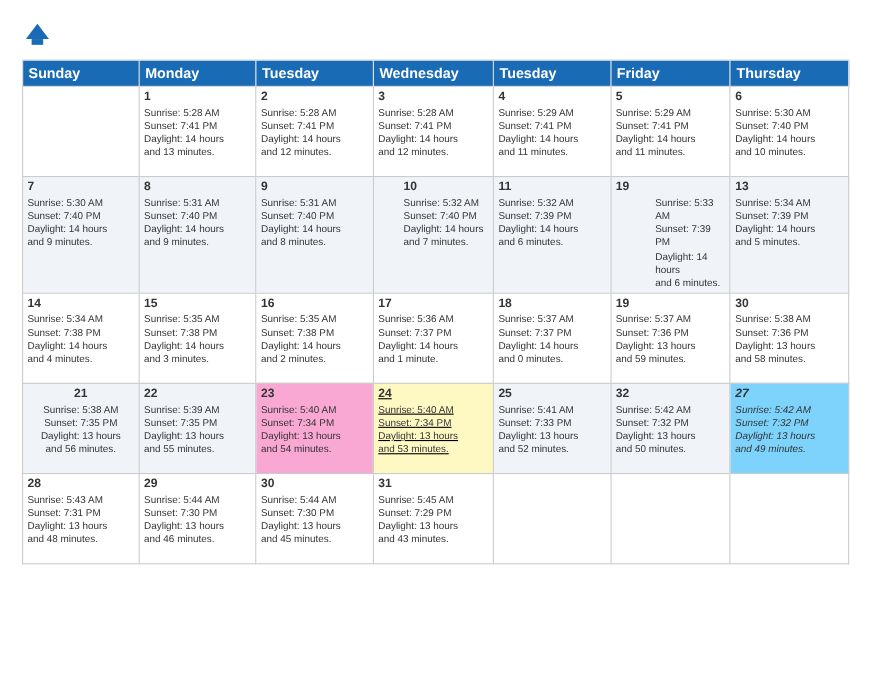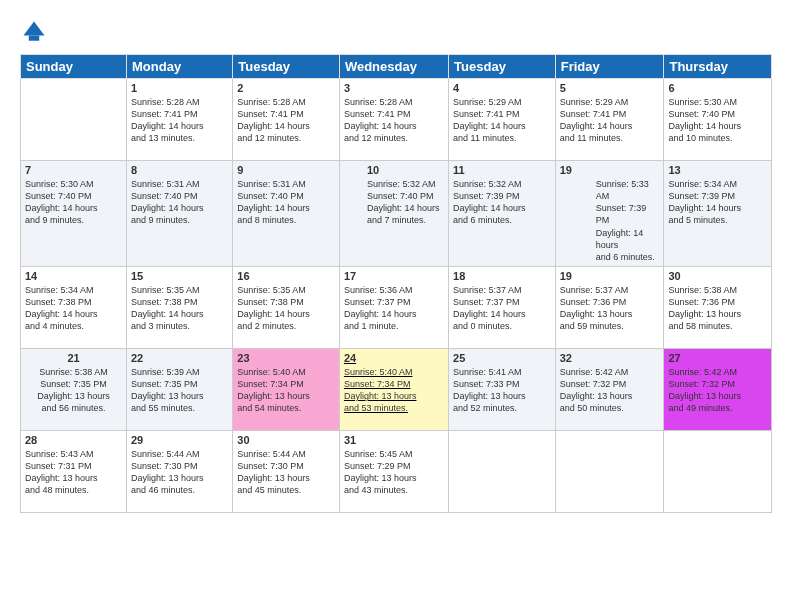--- a/index.html
+++ b/index.html
@@ -308,21 +308,21 @@
 Daylight: 13 hours
 and 52 minutes.</div>
           </td>
           <td style="background: rgb(240, 244, 248);">
             <div class="day-number">32</div>
             <div class="day-info" style="white-space: pre-line;">Sunrise: 5:42 AM
 Sunset: 7:32 PM
 Daylight: 13 hours
 and 50 minutes.</div>
           </td>
-          <td style="background: #d946ef;">
+          <td style="background: #7dd3fc; font-style: italic;">
             <div class="day-number">27</div>
             <div class="day-info" style="white-space: pre-line;">Sunrise: 5:42 AM
 Sunset: 7:32 PM
 Daylight: 13 hours
 and 49 minutes.</div>
           </td>
         </tr>
         <tr>
           <td>
             <div class="day-number">28</div>

